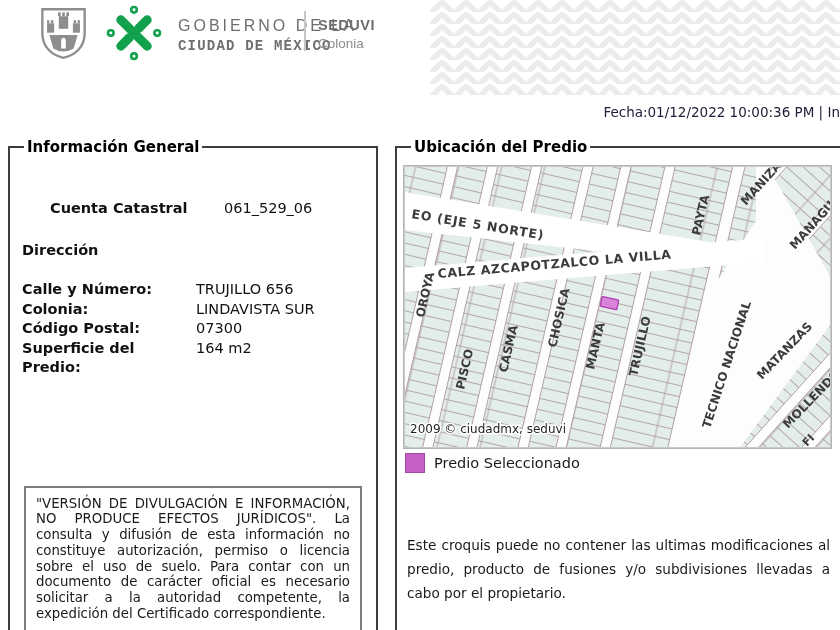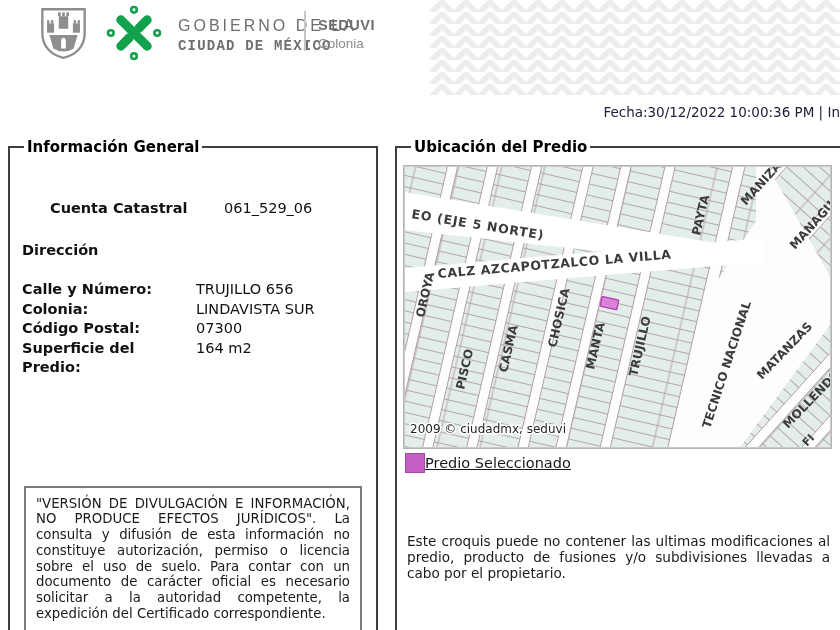--- a/index.html
+++ b/index.html
@@ -30,23 +30,23 @@
   #cuenta-row{margin-top:44px;margin-left:28px;}
   #direccion-heading{margin-top:26px;font-size:14.5px;font-weight:bold;}
   .addr-rows{margin-top:22px;}
   .addr-rows .row{line-height:19.5px;}
   .disclaimer{
     margin:108px 2px 0 2px;border:2px solid #7D7D7D;padding:8px 10px;
     font-size:13.3px;line-height:15.8px;text-align:justify;color:#1a1a1a;
   }
   
   .map-svg{display:block;margin:9px 0 0 -6px;border:1px solid #B5B5B5;}
-  .legend-row{display:flex;align-items:center;margin:4px 0 0 -4px;font-size:14.5px;color:#1a1a1a;text-decoration:underline;}
+  .legend-row{display:flex;align-items:center;gap:9px;margin:4px 0 0 -4px;font-size:14.5px;color:#1a1a1a;}
   .legend-swatch{width:18px;height:18px;border:1px solid #A44CA4;flex:0 0 auto;}
-  .map-note{margin:60px 0 0 -2px;width:423px;font-size:13.6px;line-height:16px;text-align:justify;color:#1a1a1a;}
+  .map-note{margin:60px 0 0 -2px;width:423px;font-size:13.6px;line-height:24px;text-align:justify;color:#1a1a1a;}
   
   .street{font-family:"DejaVu Sans",sans-serif;font-weight:bold;fill:#3B3B3B;}
 </style>
 </head>
 <body>
 
 <div>
 
   <div class="hb-wrap">
     <svg width="410" height="95">
@@ -103,21 +103,21 @@
   </div>
 
   <div class="hdr-divider"></div>
 
   <div class="seduvi-text">
     <div class="seduvi-name">SEDUVI</div>
     <div class="seduvi-sub">Colonia</div>
   </div>
 </div>
 
-<div class="date-line">Fecha:30/12/2022 10:00:36 PM | In</div>
+<div class="date-line">Fecha:01/12/2022 10:00:36 PM | In</div>
 
 <fieldset id="info-fieldset">
   <legend>Información General</legend>
 
   <div class="row" id="cuenta-row">
     <span class="lab">Cuenta Catastral</span>
     <span>061_529_06</span>
   </div>
 
   <div id="direccion-heading">Dirección</div>

